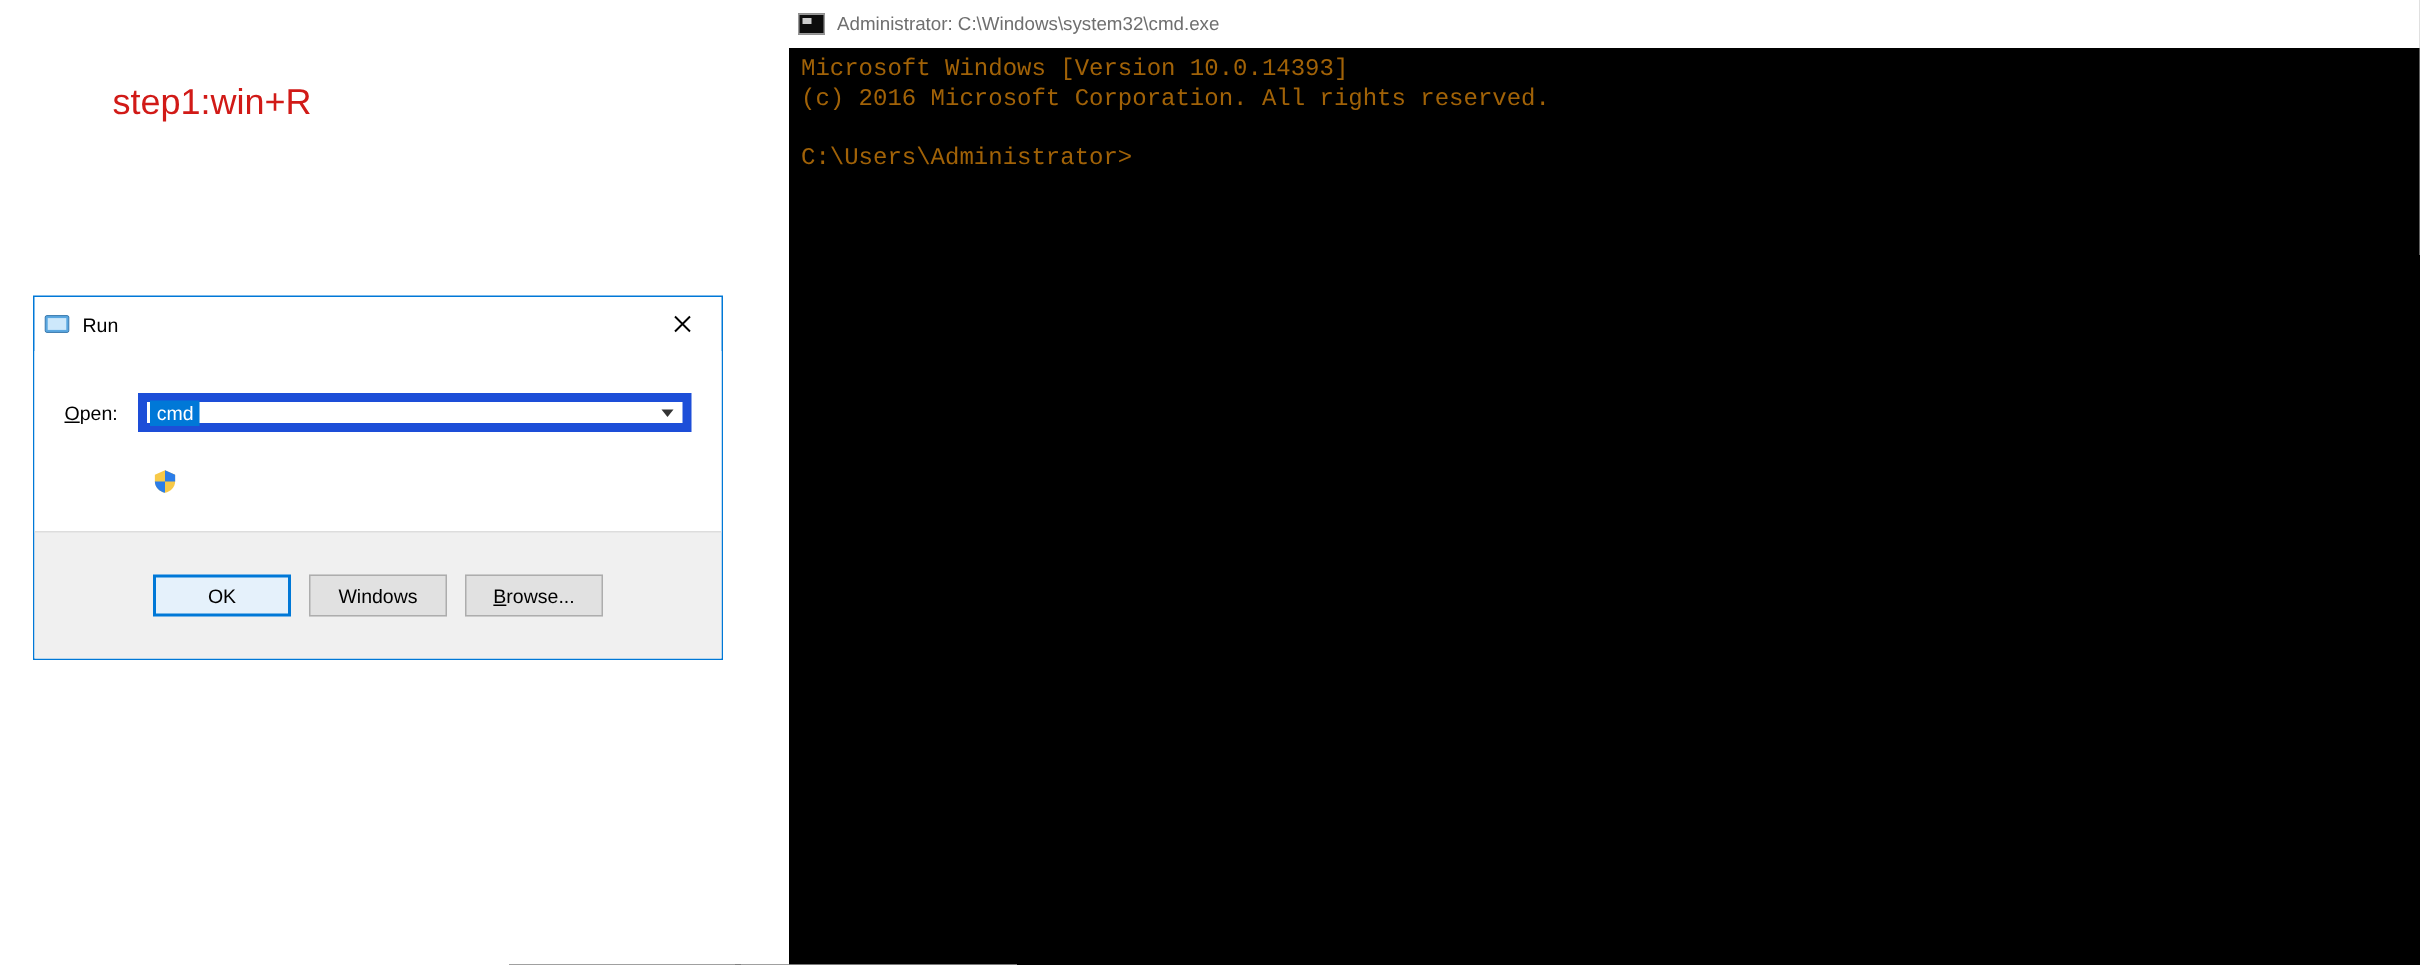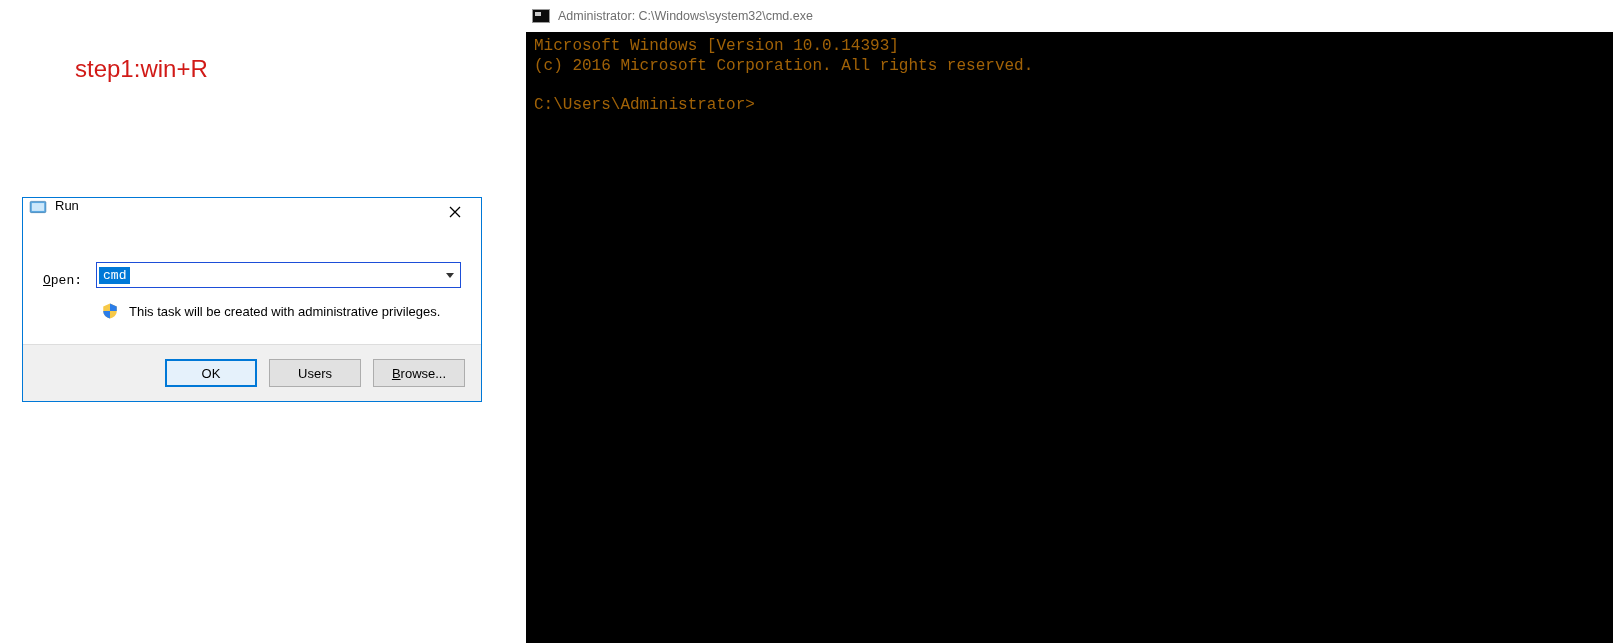--- a/index.html
+++ b/index.html
@@ -31,42 +31,42 @@
   left: 22px; top: 197px;
   width: 460px;
   border: 1px solid #0078d7;
   background: #fff;
   font-size: 13px;
   color: #000;
 }
 .run-title {
   height: 36px;
   display: flex;
-  align-items: flex-start;
+  align-items: center;
   padding: 0 6px;
 }
 .run-title .title-icon {
   width: 18px; height: 18px;
   margin-right: 8px;
 }
 .run-title .title-text { flex: 1; font-size: 13px; }
 .close-btn {
   width: 40px; height: 28px;
   display: flex; align-items: center; justify-content: center;
   font-size: 15px; color: #000;
 }
 .run-body { padding: 28px 20px 12px 20px; background: #fff; }
 .instruction-row { display: flex; gap: 18px; margin-bottom: 26px; }
 .big-icon { width: 40px; height: 40px; flex-shrink: 0; }
 .instruction-text { font-size: 13px; line-height: 1.45; color: #000; }
-.open-row { display: flex; align-items: flex-end; gap: 14px; margin-bottom: 14px; font-family: Liberation Mono, monospace; }
+.open-row { display: flex; align-items: center; gap: 14px; margin-bottom: 24px; }
 .open-label { font-size: 13px; }
 .open-combo {
   flex: 1;
-  border: 1px solid #1d4ed8;
+  border: 6px solid #1d4ed8;
   height: 26px;
   display: flex; align-items: center;
   position: relative;
   background: #fff;
 }
 .combo-text {
   background: #0078d7;
   color: #fff;
   padding: 1px 4px;
   margin-left: 2px;
@@ -78,22 +78,22 @@
   border-left: 4px solid transparent;
   border-right: 4px solid transparent;
   border-top: 5px solid #333;
 }
 .admin-row { display: flex; align-items: center; gap: 10px; padding-left: 58px; margin-bottom: 12px; }
 .shield-icon { width: 18px; height: 18px; }
 .admin-text { font-size: 13px; }
 .btn-row {
   background: #f0f0f0;
   border-top: 1px solid #ddd;
-  padding: 14px 16px;
-  display: flex; justify-content: flex-end; gap: 12px;
+  padding: 28px 16px;
+  display: flex; justify-content: center; gap: 12px;
 }
 .btn {
   width: 92px; height: 28px;
   background: #e1e1e1;
   border: 1px solid #adadad;
   font-size: 13px;
   display: flex; align-items: center; justify-content: center;
 }
 .btn-default {
   border: 2px solid #0078d7;
@@ -187,27 +187,26 @@
           <span class="combo-arrow"></span>
         </div>
       </div>
 
       <div class="admin-row">
         <svg class="shield-icon" viewBox="0 0 24 24">
           <path d="M12 2 L21 6 V12 C21 17 17 21 12 22 C7 21 3 17 3 12 V6 Z" fill="#f7c948"></path>
           <path d="M12 2 L21 6 V12 L12 12 Z" fill="#2b7de9"></path>
           <path d="M12 12 L12 22 C7 21 3 17 3 12 Z" fill="#2b7de9"></path>
         </svg>
-        <div class="admin-text">This task will be created with administrative privileges.</div>
       </div>
     </div>
 
     <div class="btn-row">
       <div class="btn btn-default">OK</div>
-      <div class="btn">Users</div>
+      <div class="btn">Windows</div>
       <div class="btn">
           <span><span class="ul">B</span>rowse...</span>
         </div>
     </div>
   </div>
 </div>
 
 <div class="cmd-window">
   <div class="cmd-title">
     <div class="cmd-icon"></div>

